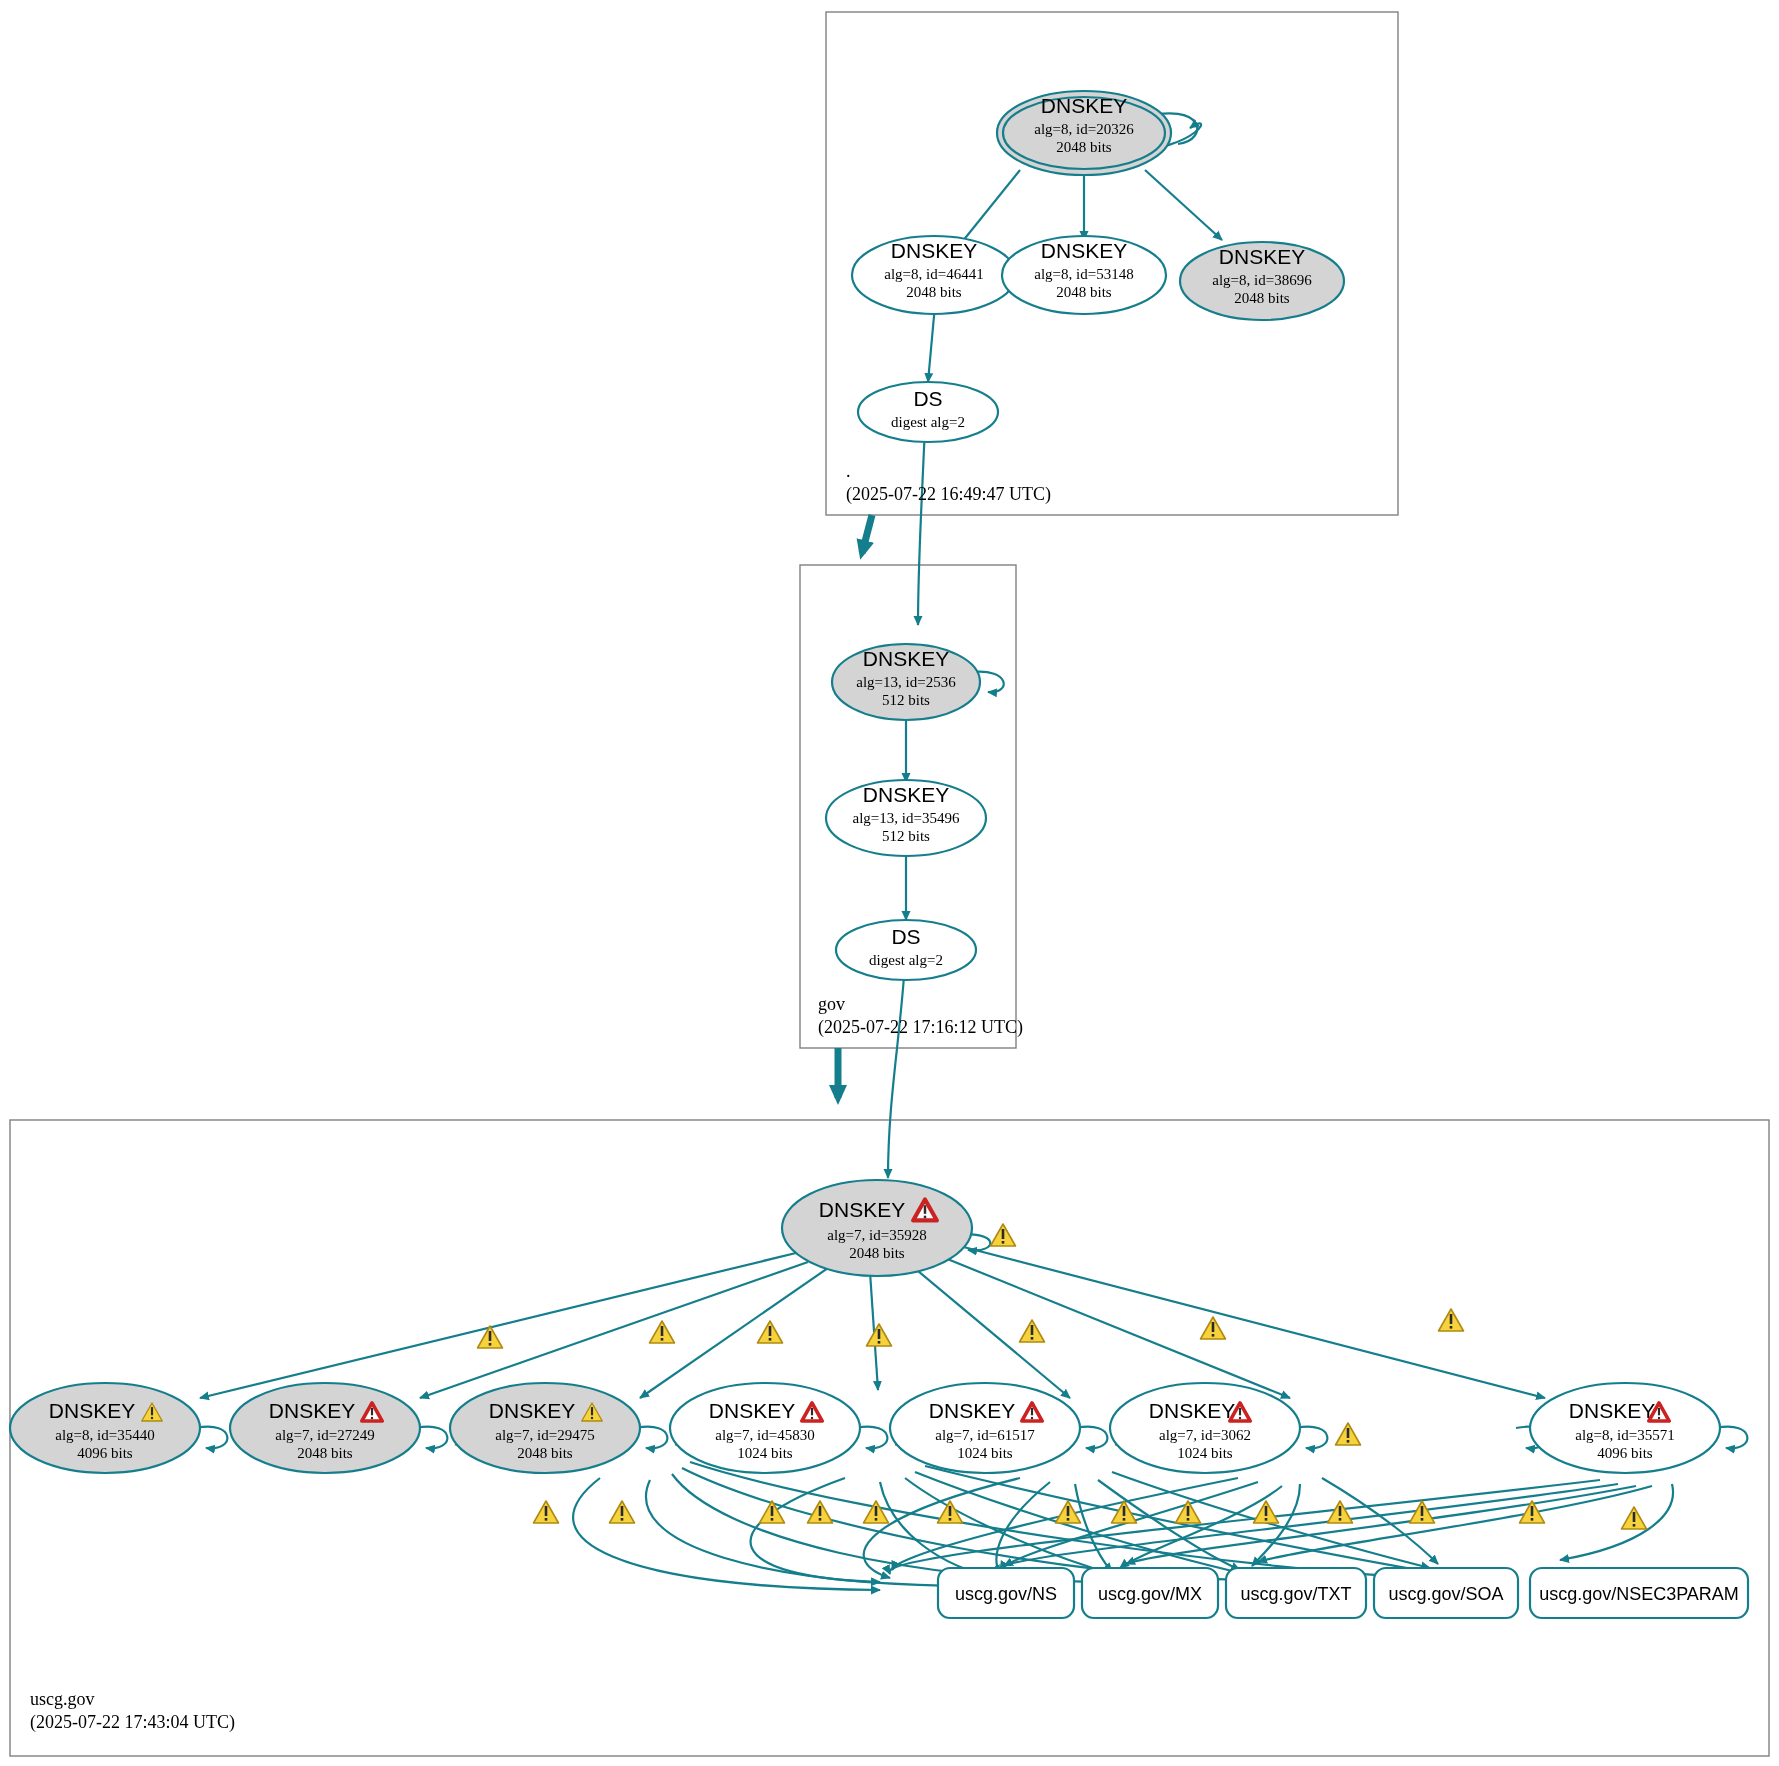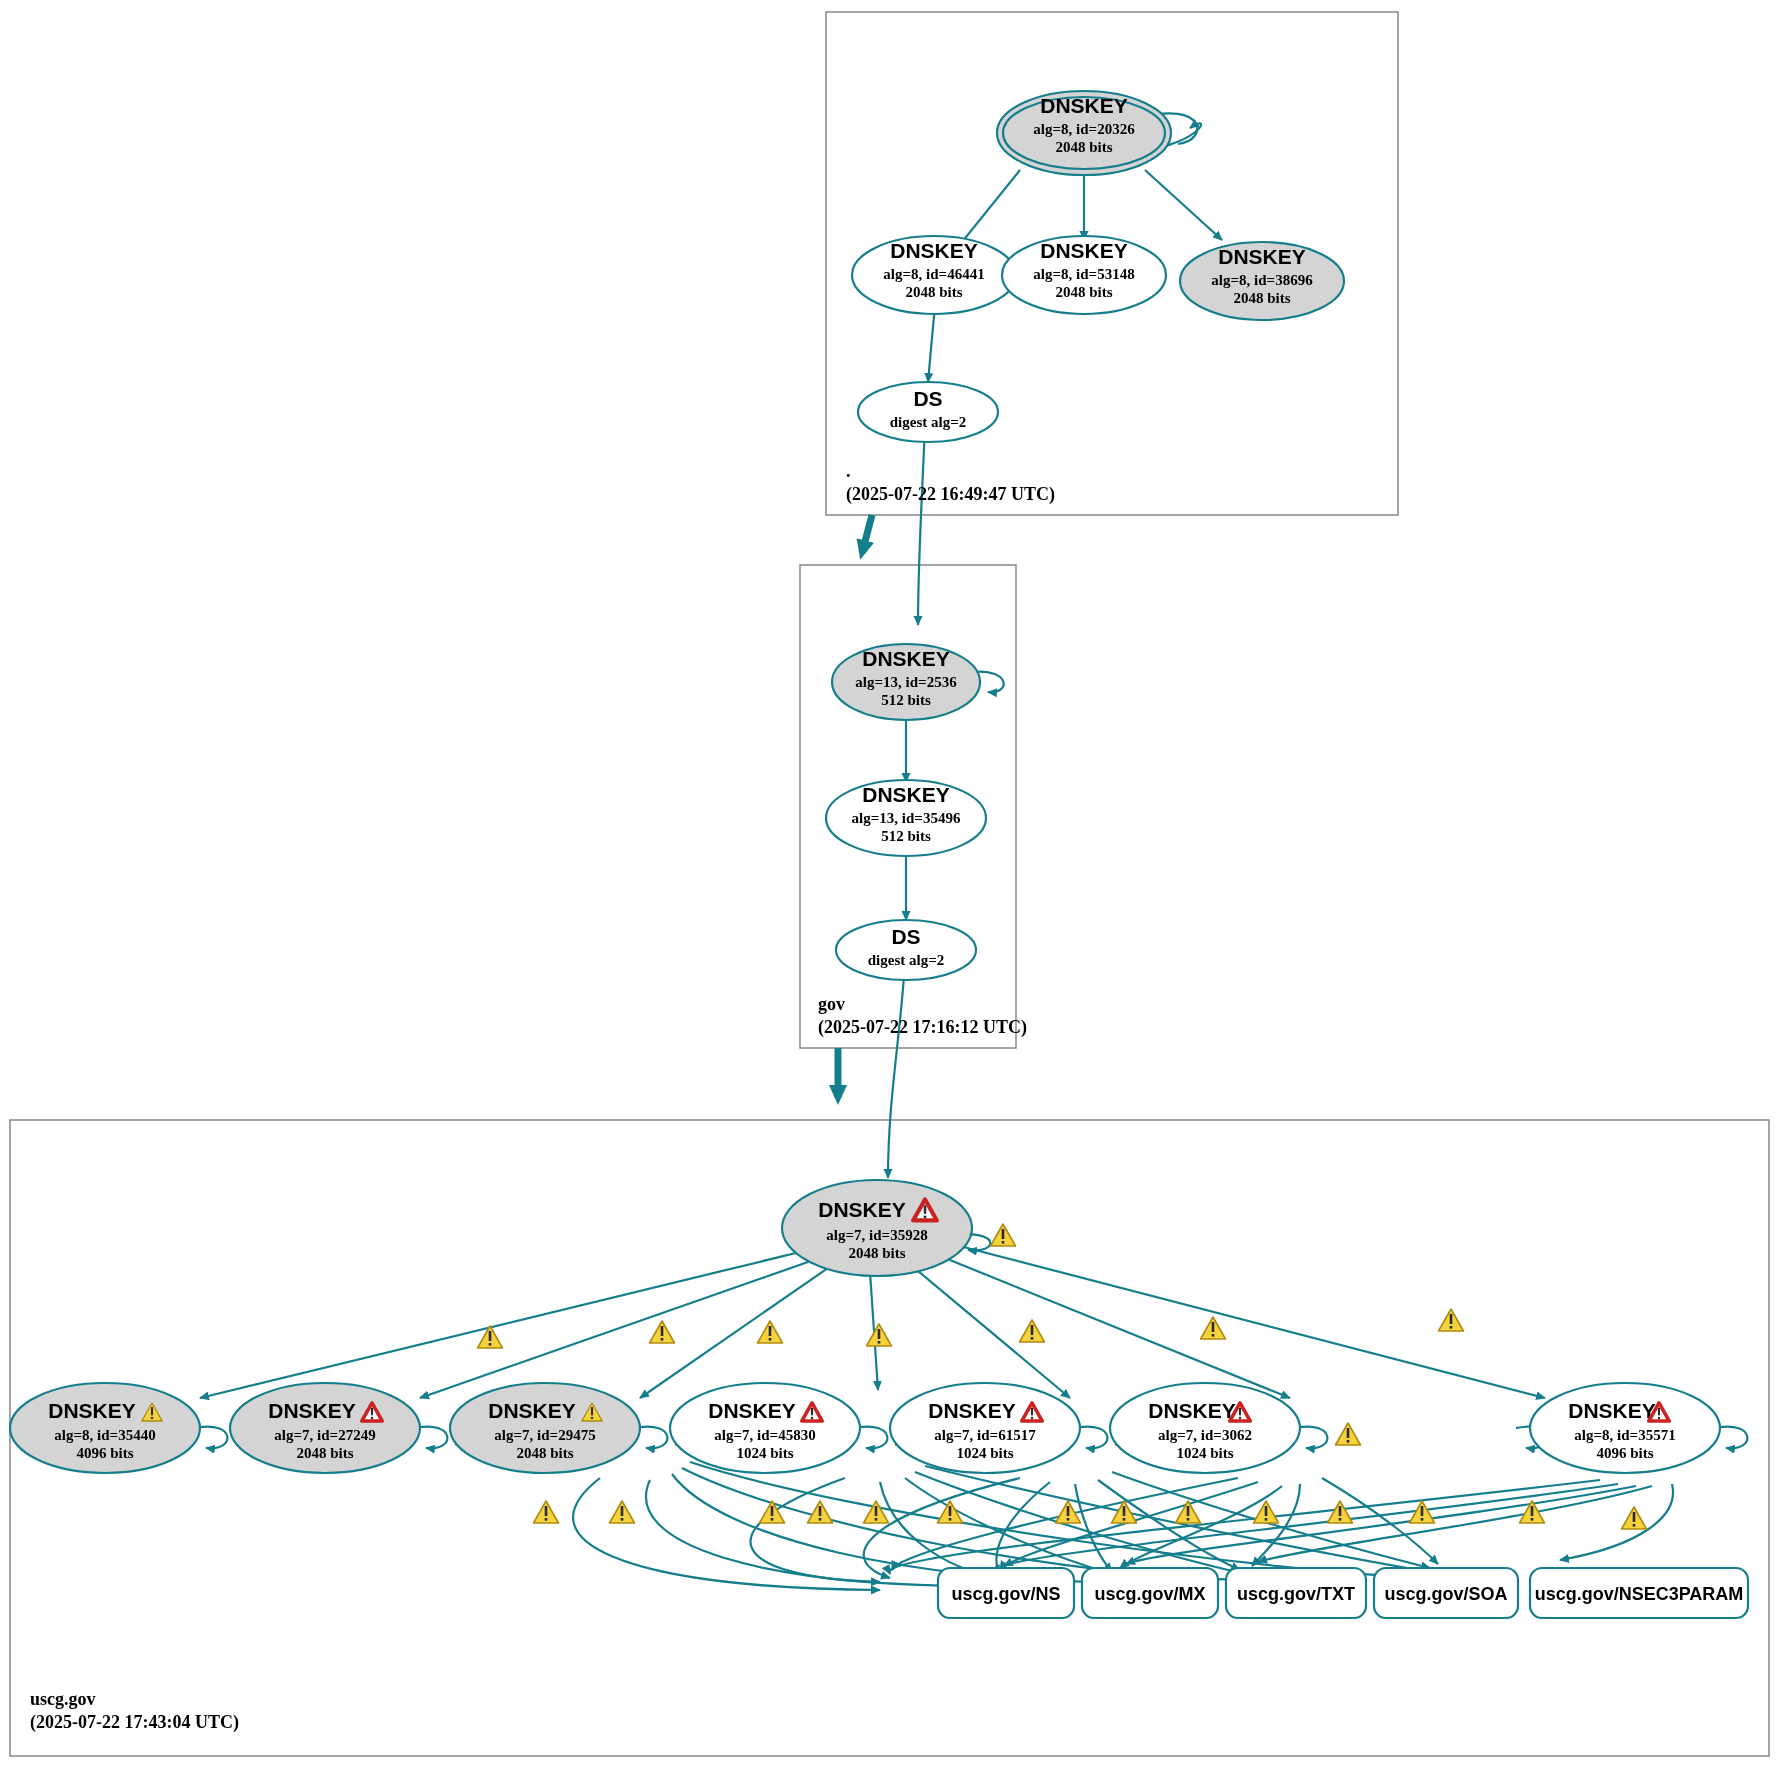--- a/index.html
+++ b/index.html
@@ -1,17 +1,17 @@
 <!DOCTYPE html>
 <html><head>
 <meta charset="utf-8">
 <style>
   html,body{margin:0;padding:0;background:#ffffff;}
   body{width:1779px;height:1766px;position:relative;font-family:"Liberation Sans",sans-serif;}
-  #stage{position:absolute;left:0;top:0;width:1637px;height:1766px;font-weight:bold;}
+  #stage{position:absolute;left:0;top:0;width:1637px;height:1766px;}
   svg.layer{position:absolute;left:0;top:0;width:1779px;height:1766px;overflow:visible;}
   .zonebox{fill:#ffffff;stroke:#808080;stroke-width:1.4;}
   .edge{fill:none;stroke:#157e8c;stroke-width:2.2;}
   .edge-thick{fill:none;stroke:#157e8c;stroke-width:7;}
   .node-ell{stroke:#157e8c;stroke-width:2.2;}
   .fill-grey{fill:#d4d4d4;}
   .fill-white{fill:#ffffff;}
   .rrbox{fill:#ffffff;stroke:#157e8c;stroke-width:2.2;}
   text{font-family:"Liberation Sans",sans-serif;fill:#000000;}
   .t-title{font-size:21px;text-anchor:middle;font-family:"Liberation Sans",sans-serif;}

